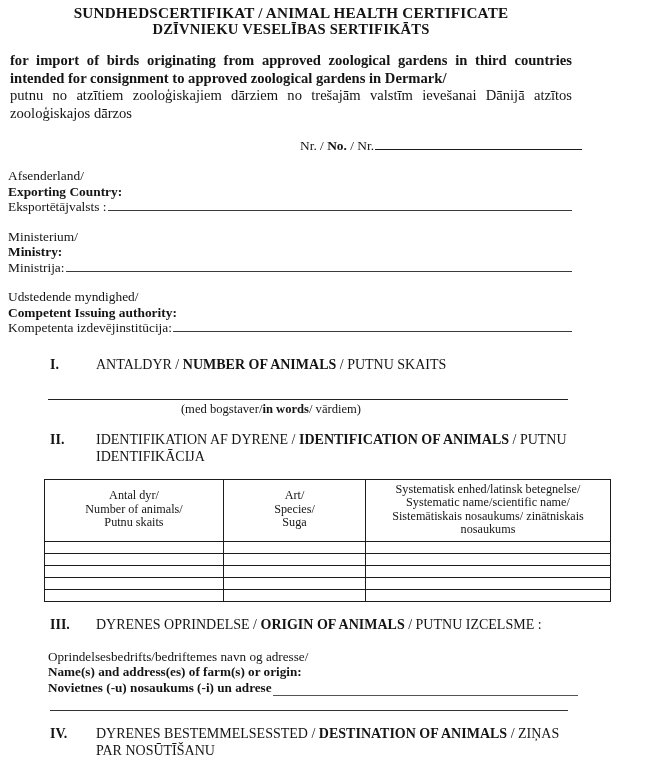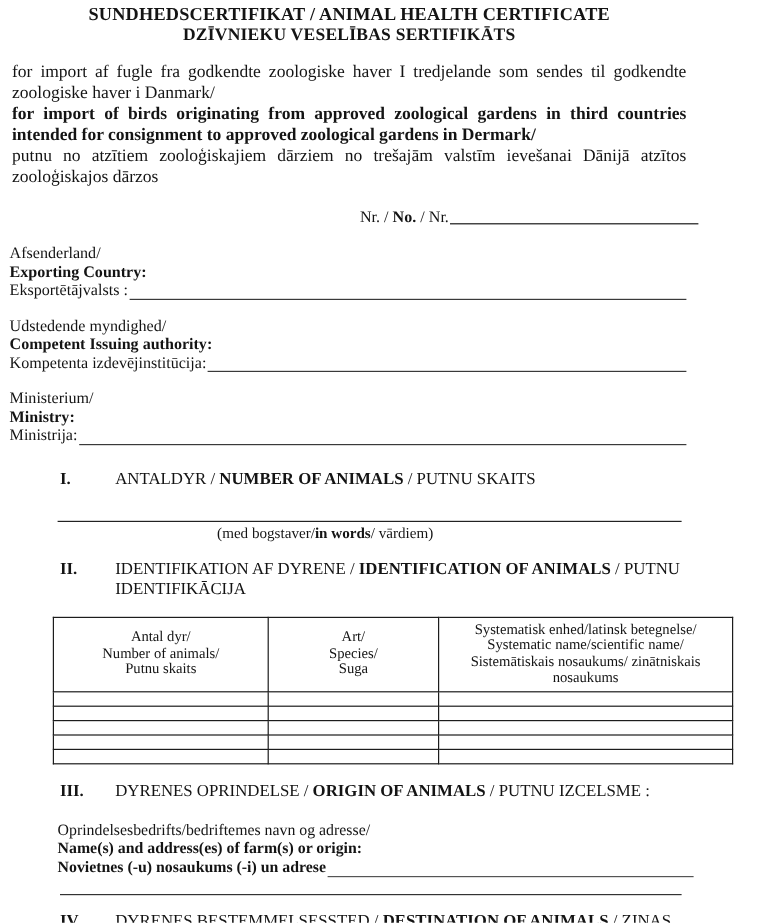--- a/index.html
+++ b/index.html
@@ -49,21 +49,21 @@
   .intro .bold { font-weight: bold; }
   .intro p { margin: 0; }
   .intro p.tight { text-align: justify; }
 
   
   .nr-row {
     margin-top: 16px;
     padding-left: 300px;
     font-size: 13.4px;
     display: flex;
-    align-items: center;
+    align-items: flex-start;
     font-family: Liberation Serif, serif;
   }
   .nr-row .lbl { white-space: nowrap; }
   .nr-row .bold { font-weight: bold; }
   .rule {
     border-bottom: 1.3px solid #1a1a1a;
     flex: 1 1 auto;
     height: 11px;
     margin-left: 1px;
   }
@@ -74,21 +74,21 @@
   .field {
     margin-top: 14px;
     margin-left: 8px;
     font-size: 13.4px;
     line-height: 15.5px;
   }
   .field .l1 { font-weight: normal; }
   .field .l2 { font-weight: bold; }
   .field .l3row {
     display: flex;
-    align-items: flex-end;
+    align-items: flex-start;
     padding-right: 10px;
   }
   .field .l3 { white-space: nowrap; }
 
   
   .section {
     margin-top: 20px;
     display: flex;
     font-size: 14px;
     line-height: 17px;
@@ -158,53 +158,52 @@
 <body>
 
 <div class="page">
 
   <div class="title-block">
     <div class="title-line">SUNDHEDSCERTIFIKAT / ANIMAL HEALTH CERTIFICATE</div>
     <div class="title-line second">DZĪVNIEKU VESELĪBAS SERTIFIKĀTS</div>
   </div>
 
   <div class="intro">
-    <p class="tight">for import af fugle fra godkendte zoologiske haver I tredjelande som sendes til godkendte zoologiske haver i Danmark/</p>
     <p class="tight bold">for import of birds originating from approved zoological gardens in third countries intended for consignment to approved zoological gardens in Dermark/</p>
     <p class="tight">putnu no atzītiem zooloģiskajiem dārziem no trešajām valstīm ievešanai Dānijā atzītos zooloģiskajos dārzos</p>
   </div>
 
   <div class="nr-row">
     <span class="lbl">Nr. /</span>&nbsp;<span class="lbl bold">No.</span>&nbsp;<span class="lbl">/ Nr.</span>
     <span class="rule"></span>
   </div>
 
   <div class="field">
     <div class="l1">Afsenderland/</div>
     <div class="l2">Exporting Country:</div>
     <div class="l3row">
       <span class="l3">Eksportētājvalsts :</span>
       <span class="rule thin"></span>
     </div>
   </div>
 
   <div class="field">
+    <div class="l1">Ministerium/</div>
+    <div class="l2">Ministry:</div>
+    <div class="l3row">
+      <span class="l3">Ministrija:</span>
+      <span class="rule thin"></span>
+    </div>
+  </div>
+
+  <div class="field">
     <div class="l1">Udstedende myndighed/</div>
     <div class="l2">Competent Issuing authority:</div>
     <div class="l3row">
       <span class="l3">Kompetenta izdevējinstitūcija:</span>
-      <span class="rule thin"></span>
-    </div>
-  </div>
-
-  <div class="field">
-    <div class="l1">Ministerium/</div>
-    <div class="l2">Ministry:</div>
-    <div class="l3row">
-      <span class="l3">Ministrija:</span>
       <span class="rule thin"></span>
     </div>
   </div>
 
   <div class="section">
     <span class="num">I.</span>
     <span class="heading"><span>ANTALDYR / </span><span class="bold">NUMBER OF ANIMALS</span><span> / PUTNU SKAITS</span></span>
   </div>
   <div class="words-rule"></div>
   <div class="words-caption"><span>(med bogstaver/</span><span class="bold">in words</span><span>/ vārdiem)</span></div>

